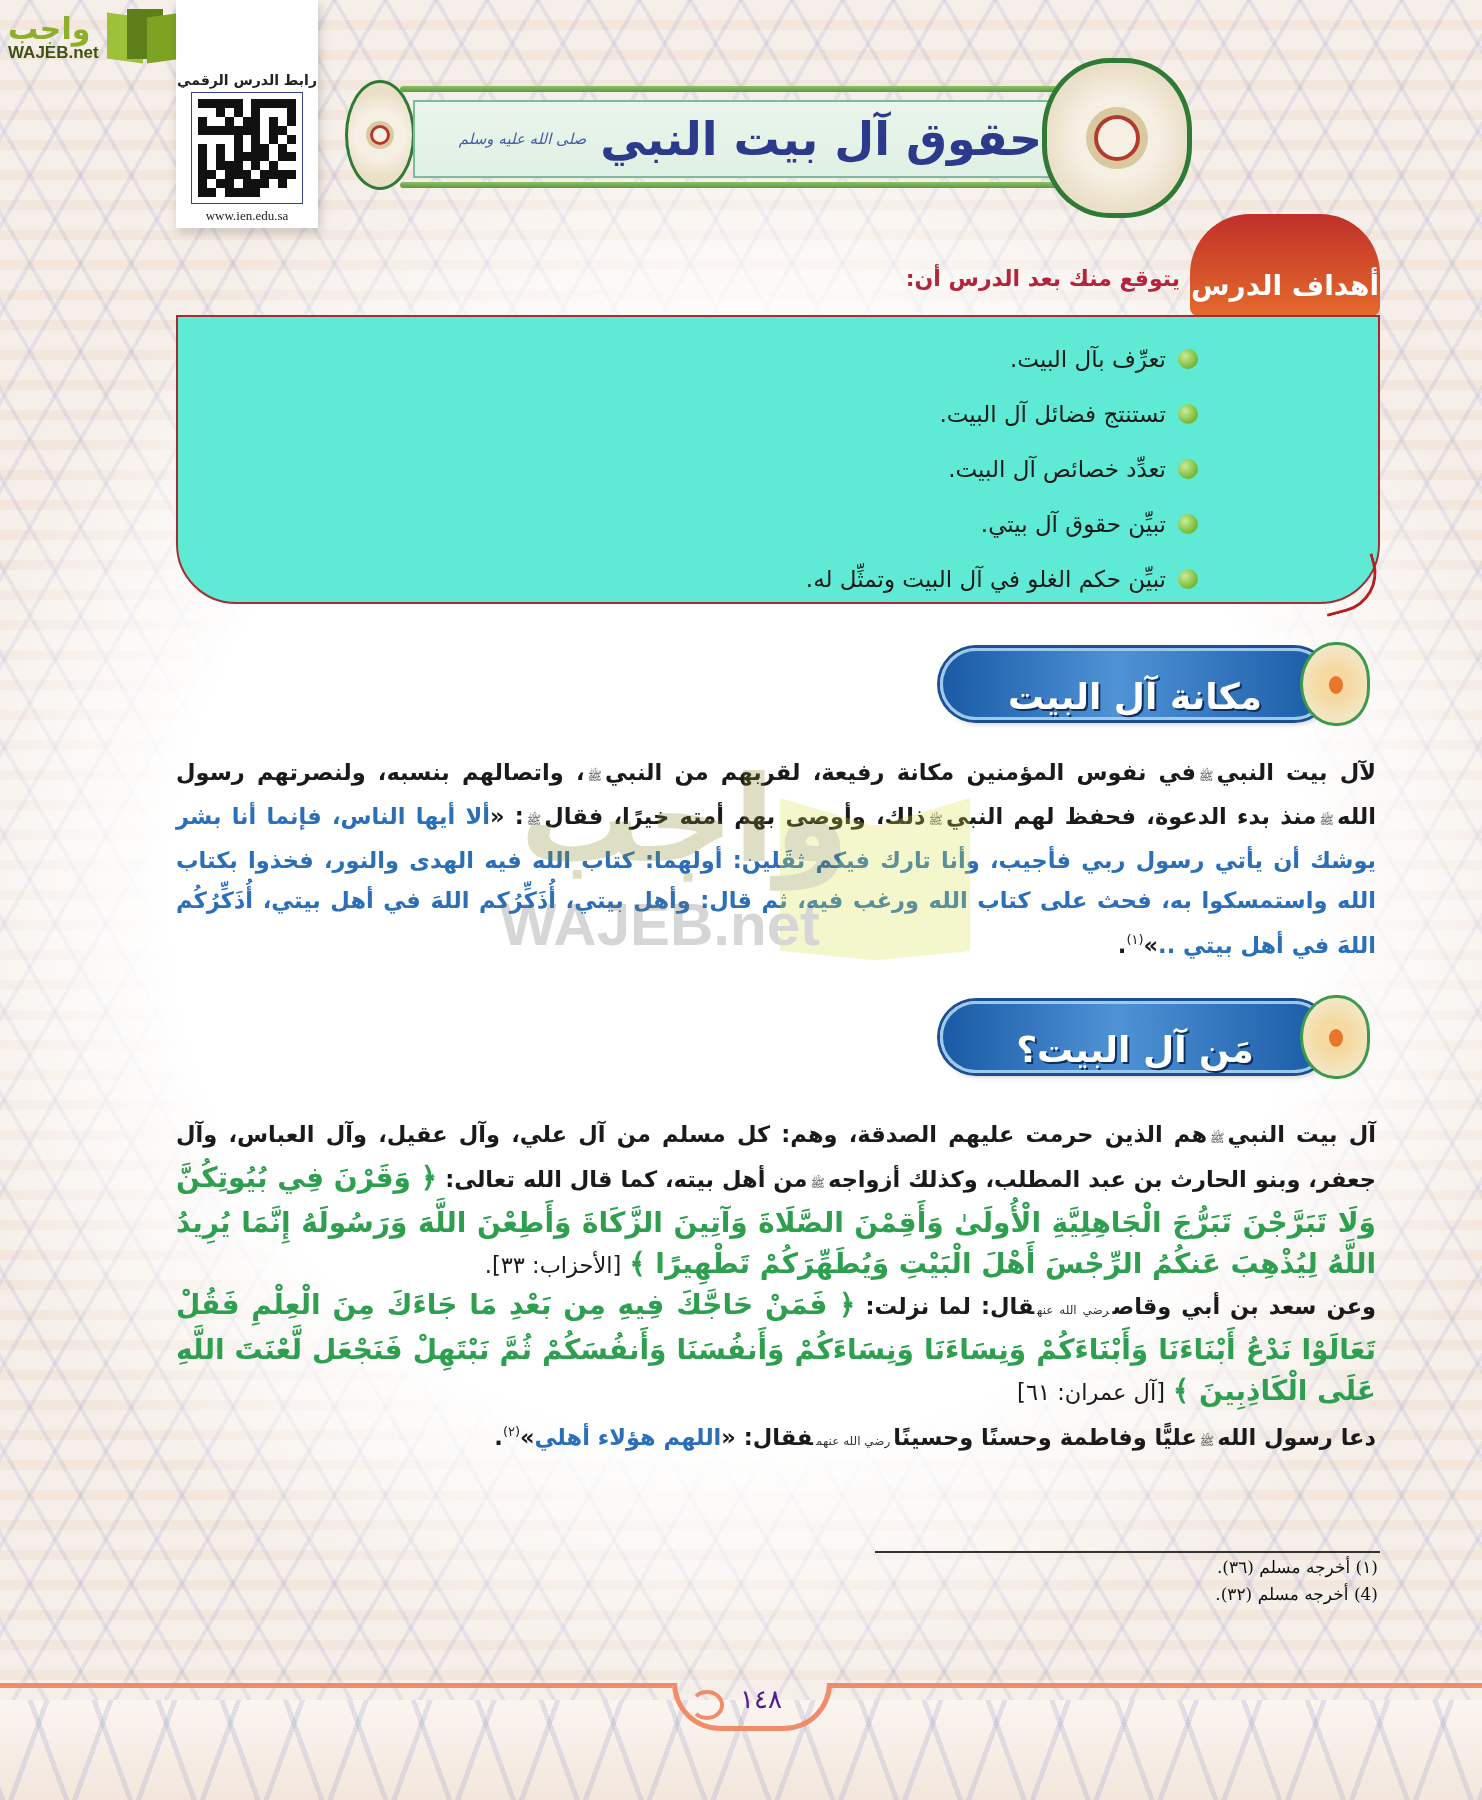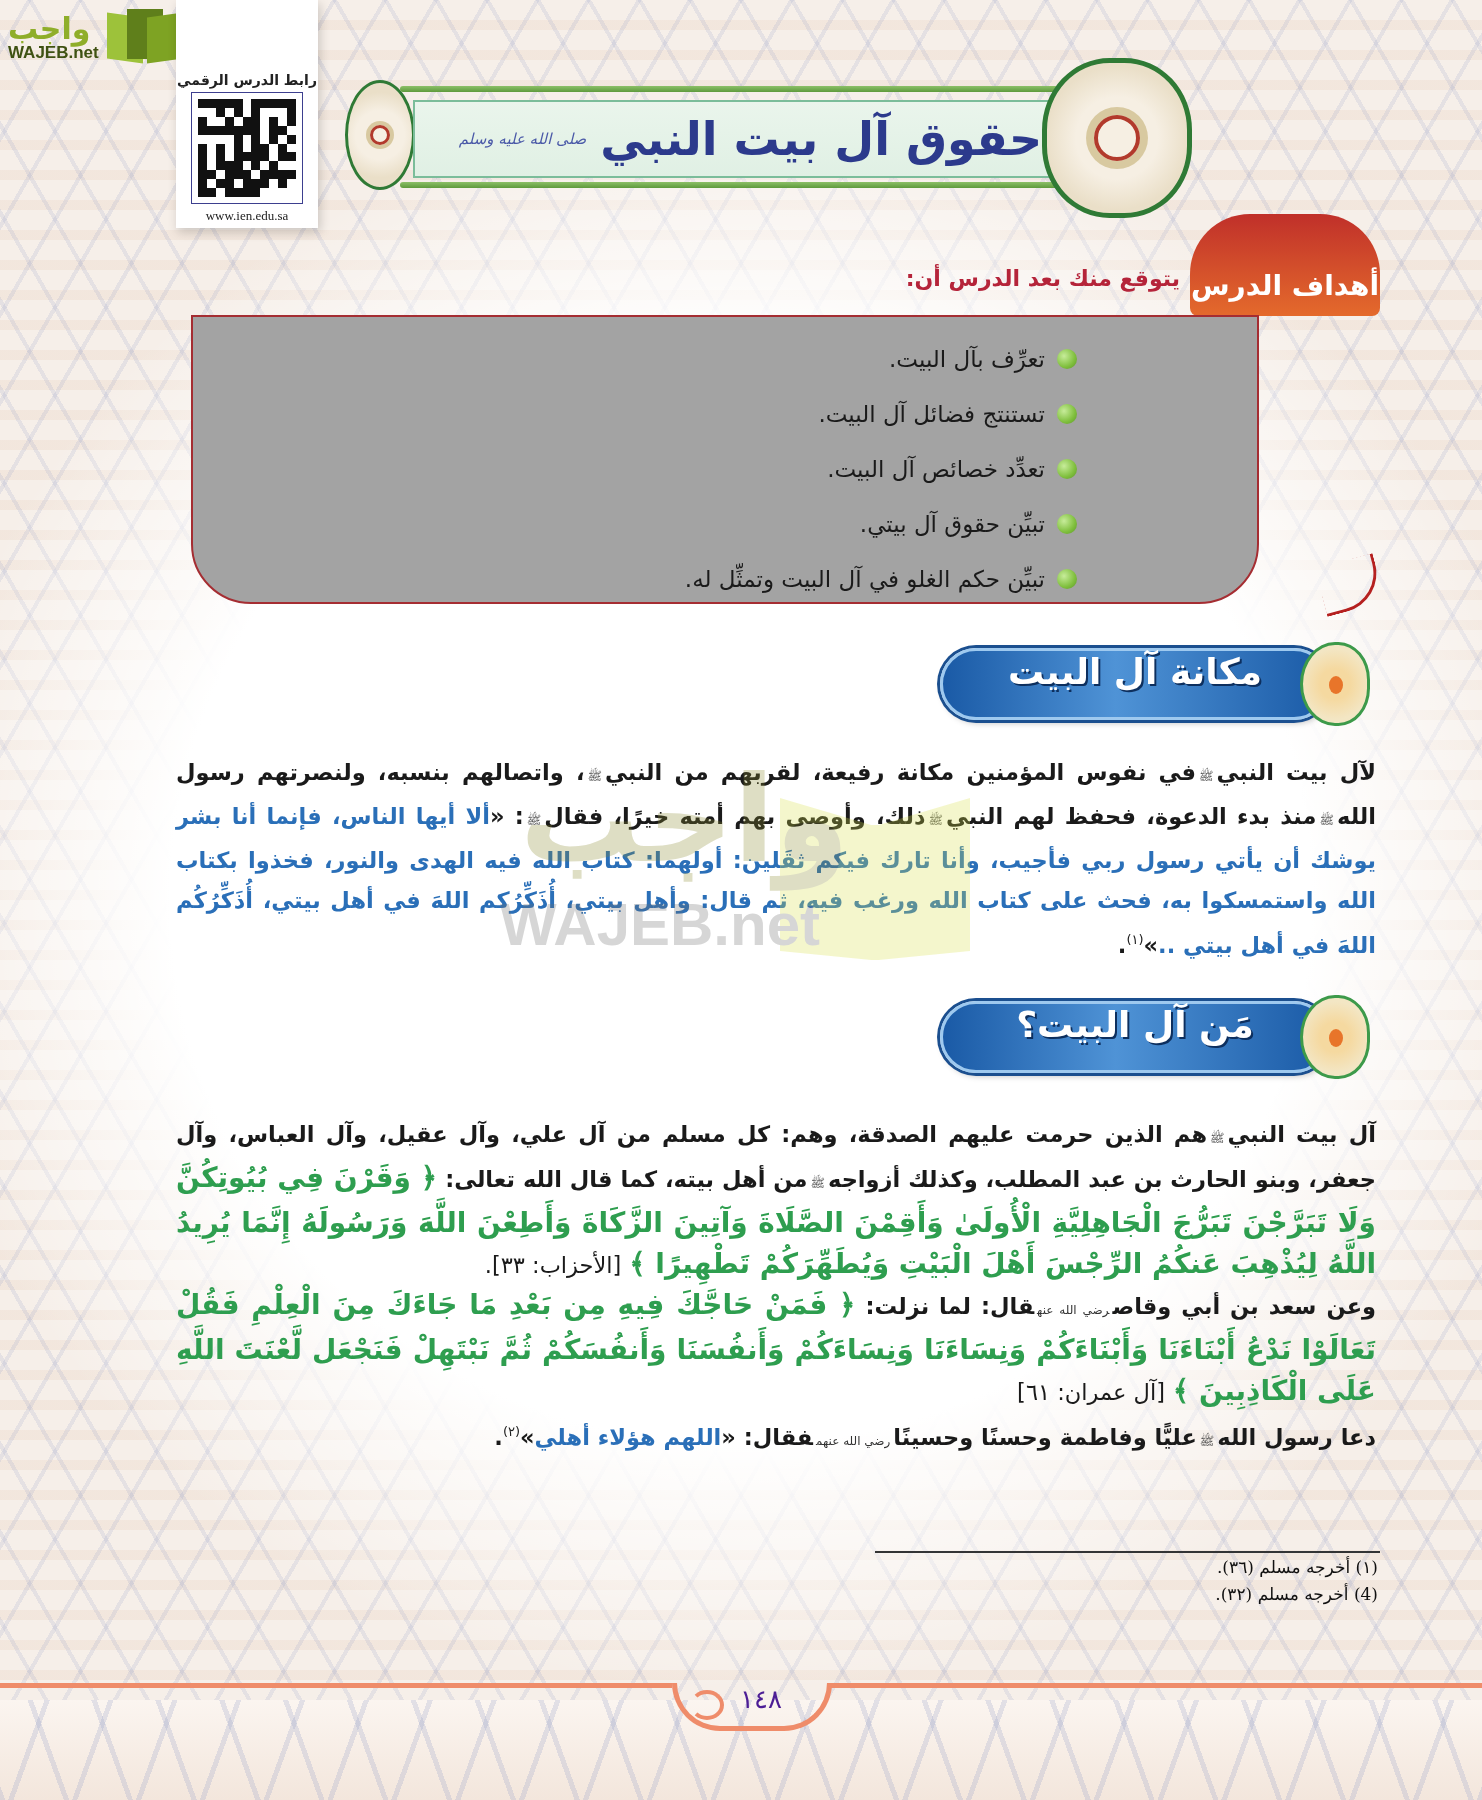--- a/index.html
+++ b/index.html
@@ -60,29 +60,29 @@
   .orn { position: absolute; border-radius: 50%; border: 5px solid #2f7a35; background: radial-gradient(circle, #f6efe3 40%, #eadfc8 70%); }
   .orn.right { right: 8px; top: 0; width: 150px; height: 160px; border-radius: 45% 45% 45% 45%; }
   .orn.left { left: 0; top: 22px; width: 70px; height: 110px; border-width: 3px; }
   .orn-core { position: absolute; left: 50%; top: 50%; transform: translate(-50%,-50%); width: 46px; height: 46px; border-radius: 50%; border: 4px solid #b23a2c; box-shadow: 0 0 0 8px #d8c9a0; }
   .orn.left .orn-core { width: 20px; height: 20px; border-width: 3px; box-shadow: 0 0 0 4px #d8c9a0; }
 
   
   .obj-tab { left: 1190px; top: 214px; width: 190px; height: 102px; background: linear-gradient(#c0302a, #e46a2c); border-radius: 60px 60px 8px 8px; display: flex; align-items: flex-end; justify-content: center; padding-bottom: 14px; }
   .obj-tab-label { font-size: 28px; font-weight: bold; color: #fff; }
   .obj-intro { left: 740px; top: 266px; width: 440px; text-align: right; font-size: 22px; font-weight: bold; color: #b5243a; }
-  .obj-box { left: 176px; top: 315px; width: 1068px; height: 289px; background: #a3a3a3; border: 2px solid #a52d32; border-radius: 0 0 60px 60px; margin-left: 15px; }
+  .obj-box { left: 176px; top: 315px; width: 1204px; height: 289px; background: #5eead4; border: 2px solid #a52d32; border-radius: 0 0 60px 60px; }
   .obj-list { position: absolute; right: 180px; top: 14px; list-style: none; }
   .obj-item { display: flex; align-items: center; gap: 12px; height: 55px; font-size: 23px; color: #1a1a1a; }
   .bullet { width: 20px; height: 20px; border-radius: 50%; background: radial-gradient(circle at 35% 35%, #c7ec9a, #7fbf3d 60%, #5a9428); flex: none; }
   .obj-flourish { left: 1320px; top: 560px; width: 60px; height: 50px; border-bottom: 3px solid #b52020; border-right: 3px solid #b52020; border-radius: 0 0 40px 0; transform: rotate(-15deg); }
 
   
   .sec-head { width: 430px; height: 84px; }
-  .sec-pill { position: absolute; left: 0; top: 6px; width: 390px; height: 72px; border-radius: 36px; background: linear-gradient(90deg, #1a5aa6, #4f93d6 45%, #1a5aa6); border: 3px solid #9ec9ef; box-shadow: 0 0 0 3px #1b4f8f, 2px 3px 6px rgba(0,0,0,0.25); display: flex; align-items: flex-start; justify-content: center; }
+  .sec-pill { position: absolute; left: 0; top: 6px; width: 390px; height: 72px; border-radius: 36px; background: linear-gradient(90deg, #1a5aa6, #4f93d6 45%, #1a5aa6); border: 3px solid #9ec9ef; box-shadow: 0 0 0 3px #1b4f8f, 2px 3px 6px rgba(0,0,0,0.25); display: flex; align-items: flex-end; justify-content: center; }
   .sec-title { font-size: 36px; font-weight: bold; color: #fff; text-shadow: 2px 2px 0 #0d2f5e; }
   .sec-orn { position: absolute; right: 0; top: 0; width: 70px; height: 84px; border: 3px solid #3d9a4a; border-radius: 50% 45% 45% 50%; background: radial-gradient(circle, #f5d9a0 30%, #f3e6c4 70%); }
   .sec-orn::after { content: ""; position: absolute; left: 40%; top: 40%; width: 14px; height: 18px; border-radius: 50%; background: #e8752a; }
   .sec1 { left: 940px; top: 642px; }
   .sec2 { left: 940px; top: 995px; }
 
   
   .para { right: 106px; width: 1200px; text-align: justify; text-align-last: right; font-size: 22.5px; font-weight: bold; line-height: 40px; color: #1a1a1a; }
   .p1 { top: 752px; }
   .p2 { top: 1114px; }

